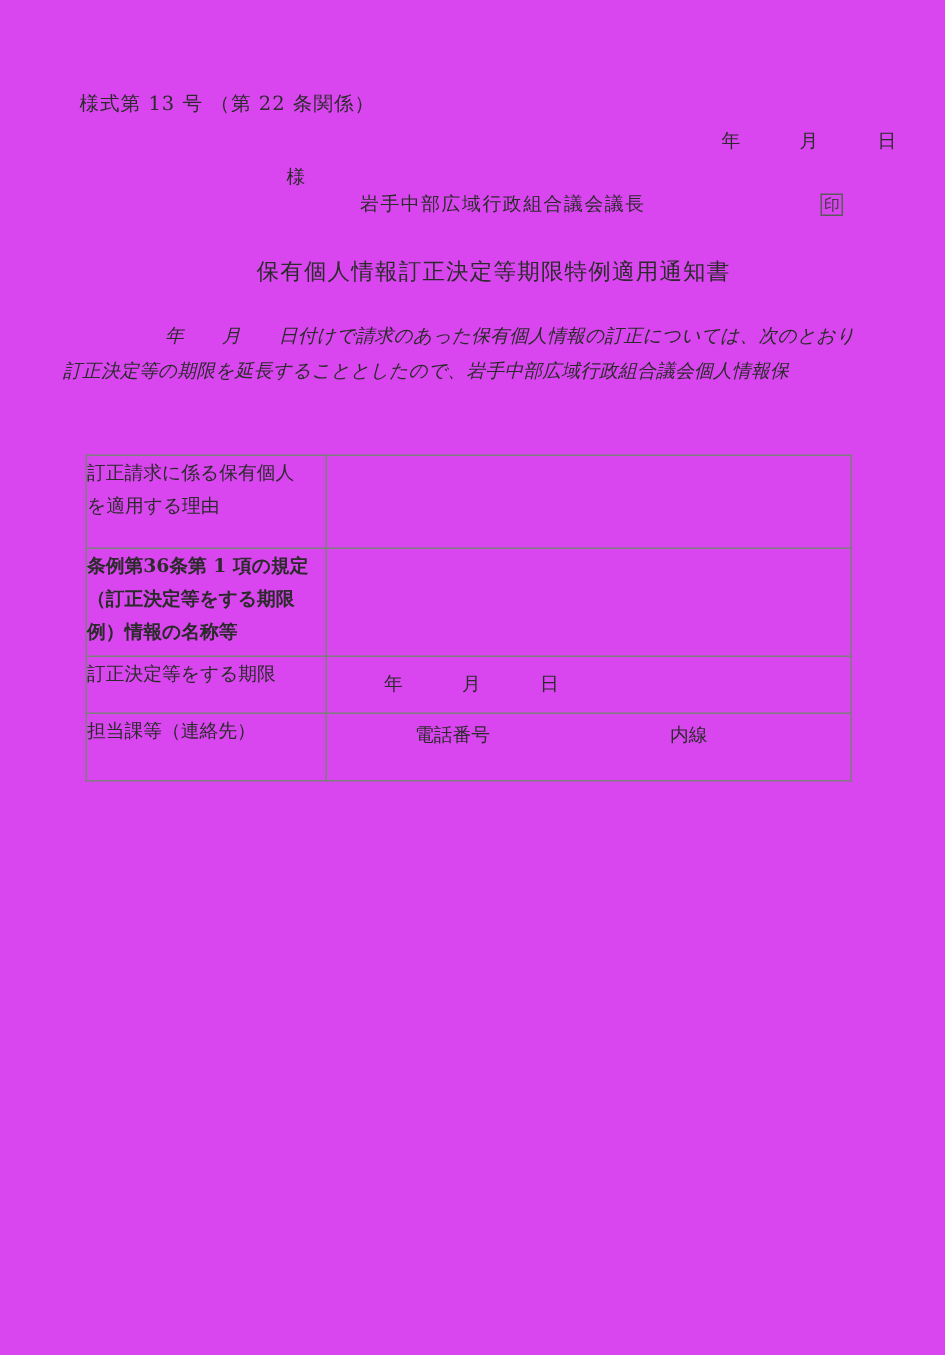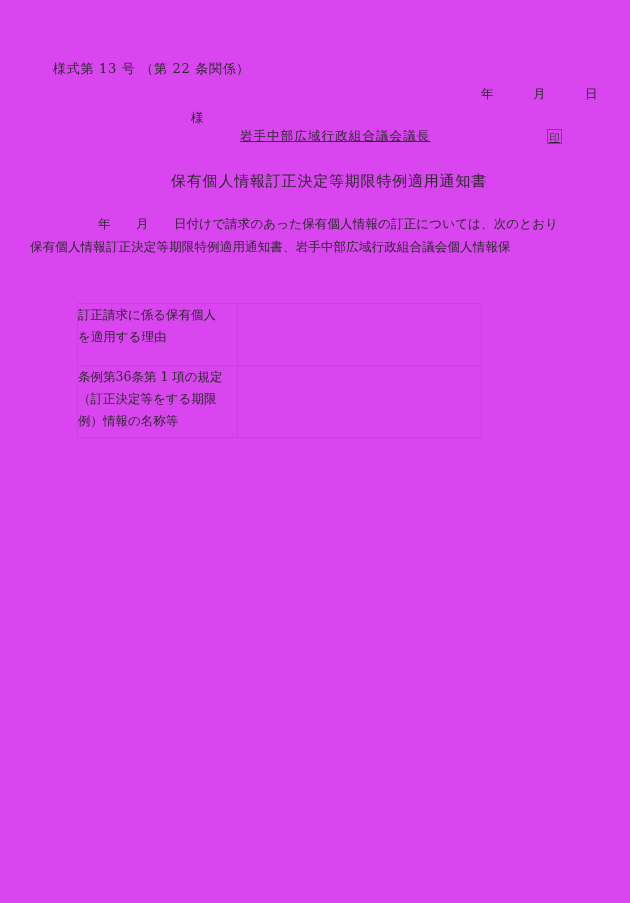--- a/index.html
+++ b/index.html
@@ -52,21 +52,20 @@
 
   
   .issuer-row {
     position: absolute;
     left: 240px;
     top: 128px;
     width: 330px;
     display: flex;
     align-items: center;
     justify-content: space-between;
-    text-decoration: underline;
   }
 
   .issuer-name {
     font-size: 12.5px;
     letter-spacing: 1.1px;
     white-space: nowrap;
   }
 
   .seal-box {
     width: 15px;
@@ -88,45 +87,45 @@
     right: 0;
     top: 172px;
     text-align: center;
     font-size: 15px;
     letter-spacing: 0.8px;
   }
 
   
   .body-text {
     position: absolute;
-    left: 30px;
+    left: 42px;
     top: 212px;
     width: 530px;
+    font-style: italic;
   }
 
   .body-line {
     font-size: 12.5px;
     line-height: 23px;
     letter-spacing: 0.15px;
     white-space: pre;
   }
 
   .body-line.first {
     padding-left: 68px;
   }
 
   
   .form-table {
     position: absolute;
     left: 57px;
     top: 303px;
-    width: 405px;
+    width: 511px;
     border-collapse: collapse;
     table-layout: fixed;
-    margin-left: 20px;
   }
 
   .form-table td {
     border: 1px solid #7d7d7d;
     vertical-align: top;
     padding: 0;
   }
 
   .col-label { width: 160px; }
 
@@ -139,21 +138,21 @@
     line-height: 22px;
     white-space: pre;
   }
 
   .value-cell {
     padding: 0;
     position: relative;
   }
 
   .row-h1 { height: 62px; }
-  .row-h2 { height: 72px; }
+  .row-h2 { height: 72px; font-weight: bold; }
   .row-h3 { height: 38px; }
   .row-h4 { height: 45px; }
 
   .value-date {
     padding: 10px 0 0 38px;
     font-size: 12.5px;
     white-space: pre;
     letter-spacing: 0.5px;
   }
 
@@ -185,21 +184,21 @@
 
   <div class="issuer-row">
     <span class="issuer-name">岩手中部広域行政組合議会議長</span>
     <span class="seal-box">印</span>
   </div>
 
   <div class="doc-title">保有個人情報訂正決定等期限特例適用通知書</div>
 
   <div class="body-text">
     <div class="body-line first">年　　月　　日付けで請求のあった保有個人情報の訂正については、次のとおり</div>
-    <div class="body-line">保有個人情報訂正決定等期限特例適用通知書、岩手中部広域行政組合議会個人情報保</div>
+    <div class="body-line">訂正決定等の期限を延長することとしたので、岩手中部広域行政組合議会個人情報保</div>
   </div>
 
   <table class="form-table">
     <colgroup>
       <col class="col-label">
       <col>
     </colgroup>
     <tbody>
       <tr class="row-h1">
         <td class="label-cell">
@@ -215,17 +214,35 @@
         <td class="label-cell">
           <div class="label-line">条例第36条第 1 項の規定</div>
           <div class="label-line">（訂正決定等をする期限</div>
           <div class="label-line">例）情報の名称等</div>
         </td>
         <td class="value-cell">
           <div class="value-empty"></div>
         </td>
       </tr>
 
-
+      <tr class="row-h3">
+        <td class="label-cell">
+          <div class="label-line">訂正決定等をする期限</div>
+        </td>
+        <td class="value-cell">
+          <div class="value-date">年　　　月　　　日</div>
+        </td>
+      </tr>
+
+      <tr class="row-h4">
+        <td class="label-cell">
+          <div class="label-line">担当課等（連絡先）</div>
+        </td>
+        <td class="value-cell">
+          <div class="value-contact">
+            <span>電話番号</span><span class="ext">内線</span>
+          </div>
+        </td>
+      </tr>
     </tbody>
   </table>
 
 </div>
 
 </body></html>

